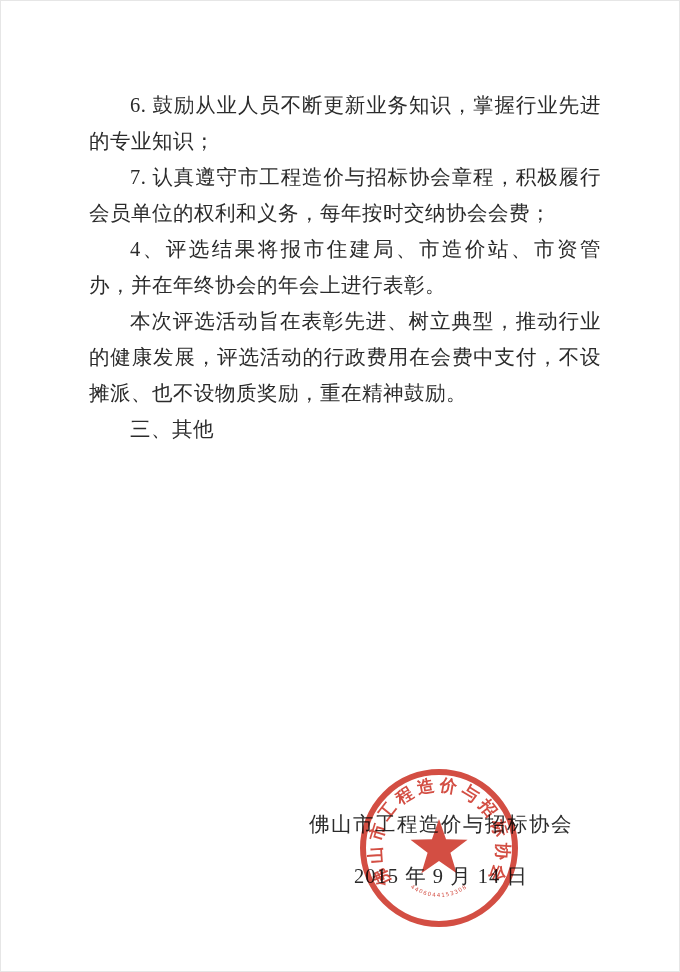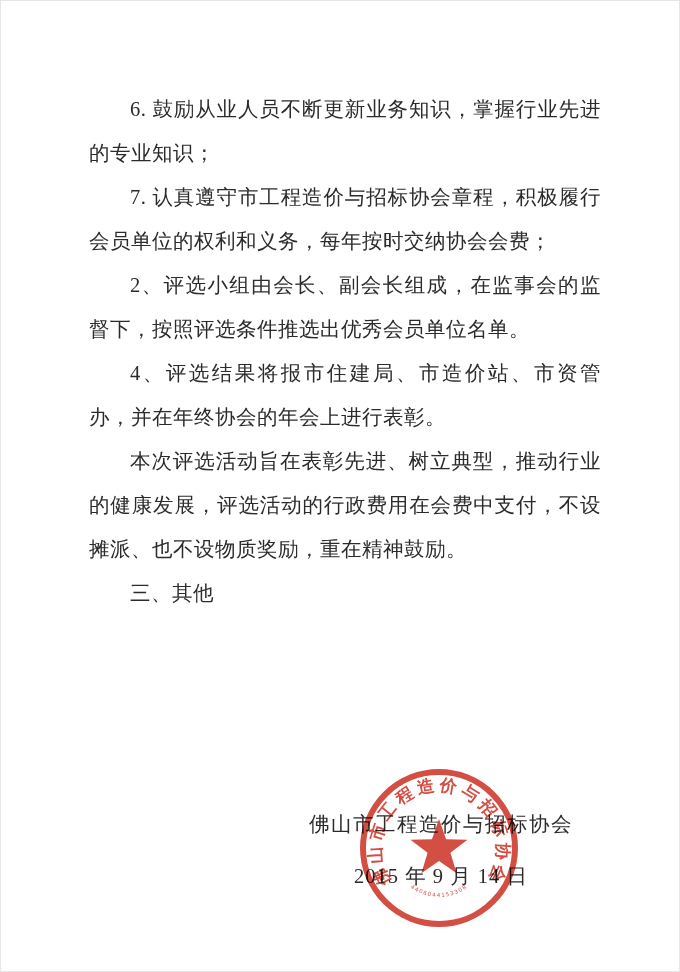--- a/index.html
+++ b/index.html
@@ -17,21 +17,21 @@
     overflow: hidden;
     font-family: "Liberation Serif", "DejaVu Serif", serif;
     color: #2b2b2b;
   }
   .body-text {
     position: absolute;
     left: 88px;
     top: 86px;
     width: 512px;
     font-size: 20.5px;
-    line-height: 44px;
+    line-height: 36px;
     text-align: justify;
     letter-spacing: 0.5px;
   }
   .body-text p {
     margin: 0;
     padding: 0;
     text-indent: 2em;
   }
   .signature {
     position: absolute;
@@ -80,21 +80,20 @@
   }
 </style>
 </head>
 <body>
 
 <div class="page">
 
   <div class="body-text">
     <p>6. 鼓励从业人员不断更新业务知识，掌握行业先进的专业知识；</p>
     <p>7. 认真遵守市工程造价与招标协会章程，积极履行会员单位的权利和义务，每年按时交纳协会会费；</p>
-    <p>2、评选小组由会长、副会长组成，在监事会的监督下，按照评选条件推选出优秀会员单位名单。</p>
     <p>4、评选结果将报市住建局、市造价站、市资管办，并在年终协会的年会上进行表彰。</p>
     <p>本次评选活动旨在表彰先进、树立典型，推动行业的健康发展，评选活动的行政费用在会费中支付，不设摊派、也不设物质奖励，重在精神鼓励。</p>
     <p>三、其他</p>
   </div>
 
   <div class="signature">
     <div class="sig-org">佛山市工程造价与招标协会</div>
     <div class="sig-date">2015 年 9 月 14 日</div>
   </div>
 

